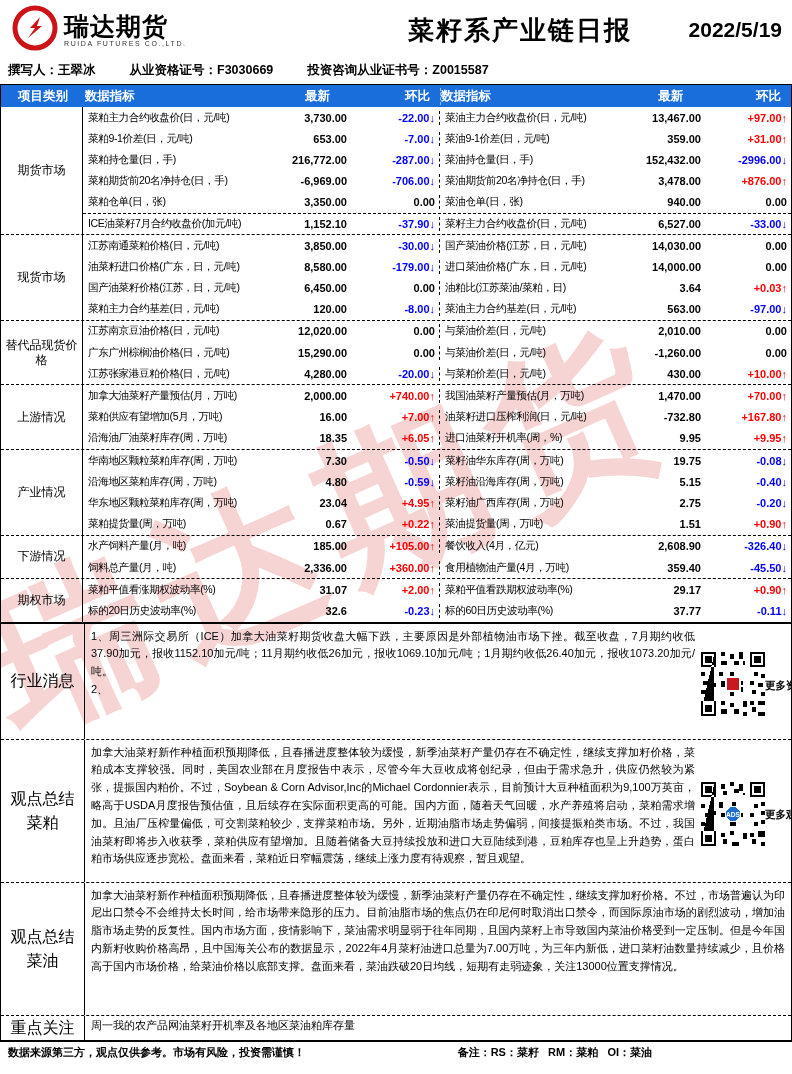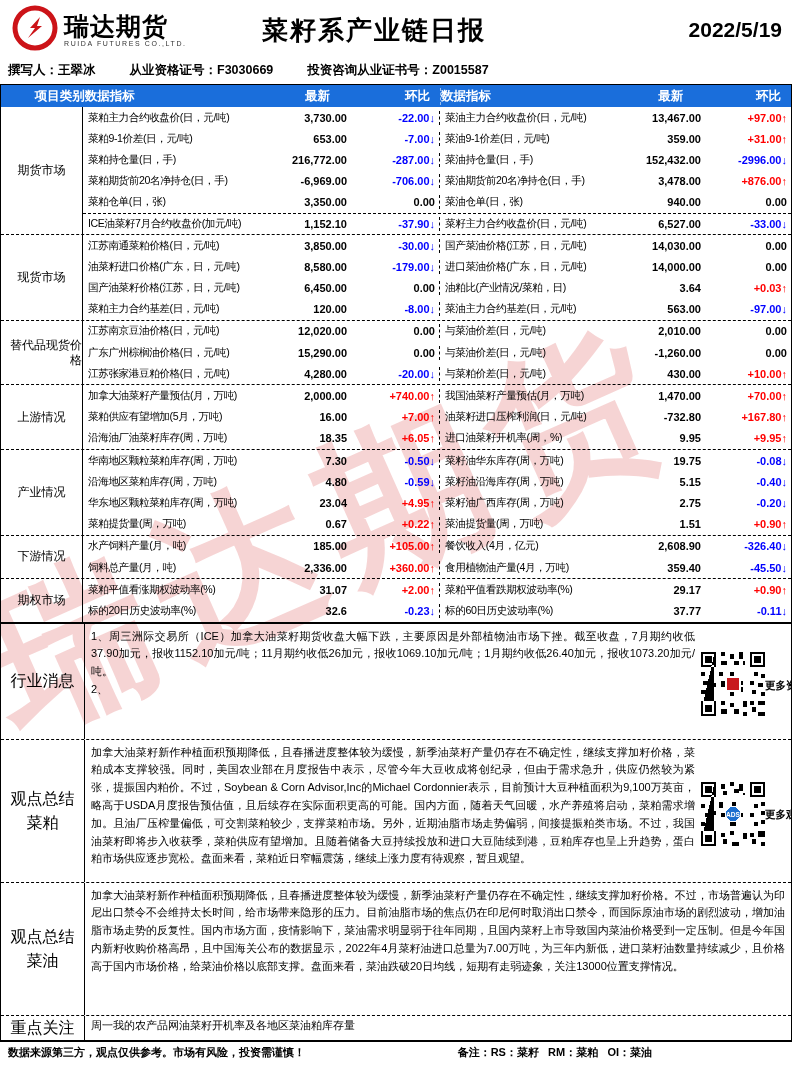--- a/index.html
+++ b/index.html
@@ -9,30 +9,30 @@
   .watermark { position:absolute; left:40px; top:560px; font-size:165px; font-weight:bold;
     color:rgba(214,60,60,0.22); transform:rotate(-24deg); transform-origin:left bottom;
     white-space:nowrap; z-index:1; pointer-events:none; letter-spacing:18px; }
   .content { position:relative; z-index:2; }
 
   
   .hdr { display:flex; align-items:center; height:58px; padding:2px 10px 0 12px; }
   .brand { display:flex; align-items:center; gap:6px; width:250px; }
   .brand-txt .cn { font-size:25px; font-weight:bold; letter-spacing:1px; line-height:1.05; }
   .brand-txt .en { font-size:7px; letter-spacing:1.6px; color:#333; }
-  .title { flex:1; text-align:left; font-size:26px; font-weight:bold; letter-spacing:2px; }
+  .title { flex:1; text-align:right; font-size:26px; font-weight:bold; letter-spacing:2px; }
   .date { width:150px; text-align:right; font-size:21px; font-weight:bold; }
   .byline { display:flex; gap:34px; padding:4px 0 5px 8px; font-size:12.5px; font-weight:600; }
 
   
   .tbl { border-top:1.5px solid #000; border-left:1px solid #000; border-right:1px solid #000; }
   .thead { display:flex; background:#1a6edb; color:#fff; font-weight:bold; font-size:12.5px; height:22px; align-items:center; }
   .thead .cell { padding:0; }
   .cell { overflow:hidden; }
-  .c-cat  { width:84px;  text-align:right; }
+  .c-cat  { width:84px;  text-align:center; }
   .c-ind-l{ width:171px; padding-left:5px; }
   .c-val-l{ width:101px; }
   .c-chg-l{ width:84px;  }
   .c-ind-r{ width:176px; padding-left:5px; border-left:1px dashed #000; }
   .c-val-r{ width:94px;  }
   .c-chg-r{ width:82px;  }
   .thead .c-ind-l, .thead .c-ind-r { padding-left:0; }
   .thead .c-val-l, .thead .c-val-r { text-align:right; padding-right:26px; }
   .thead .c-chg-l, .thead .c-chg-r { text-align:right; padding-right:10px; }
   .thead .c-ind-r { border-left:1px dashed #9bc1ef; }
@@ -187,21 +187,21 @@
                 <div class="cell c-val-l num">8,580.00</div>
                 <div class="cell c-chg-l num chg down">-179.00↓</div>
                 <div class="cell c-ind-r">进口菜油价格(广东，日，元/吨)</div>
                 <div class="cell c-val-r num">14,000.00</div>
                 <div class="cell c-chg-r num chg flat">0.00</div>
               </div>
               <div class="row">
                 <div class="cell c-ind-l">国产油菜籽价格(江苏，日，元/吨)</div>
                 <div class="cell c-val-l num">6,450.00</div>
                 <div class="cell c-chg-l num chg flat">0.00</div>
-                <div class="cell c-ind-r">油粕比(产业情况/菜粕，日)</div>
+                <div class="cell c-ind-r">油粕比(江苏菜油/菜粕，日)</div>
                 <div class="cell c-val-r num">3.64</div>
                 <div class="cell c-chg-r num chg up">+0.03↑</div>
               </div>
               <div class="row">
                 <div class="cell c-ind-l">菜粕主力合约基差(日，元/吨)</div>
                 <div class="cell c-val-l num">120.00</div>
                 <div class="cell c-chg-l num chg down">-8.00↓</div>
                 <div class="cell c-ind-r">菜油主力合约基差(日，元/吨)</div>
                 <div class="cell c-val-r num">563.00</div>
                 <div class="cell c-chg-r num chg down">-97.00↓</div>

